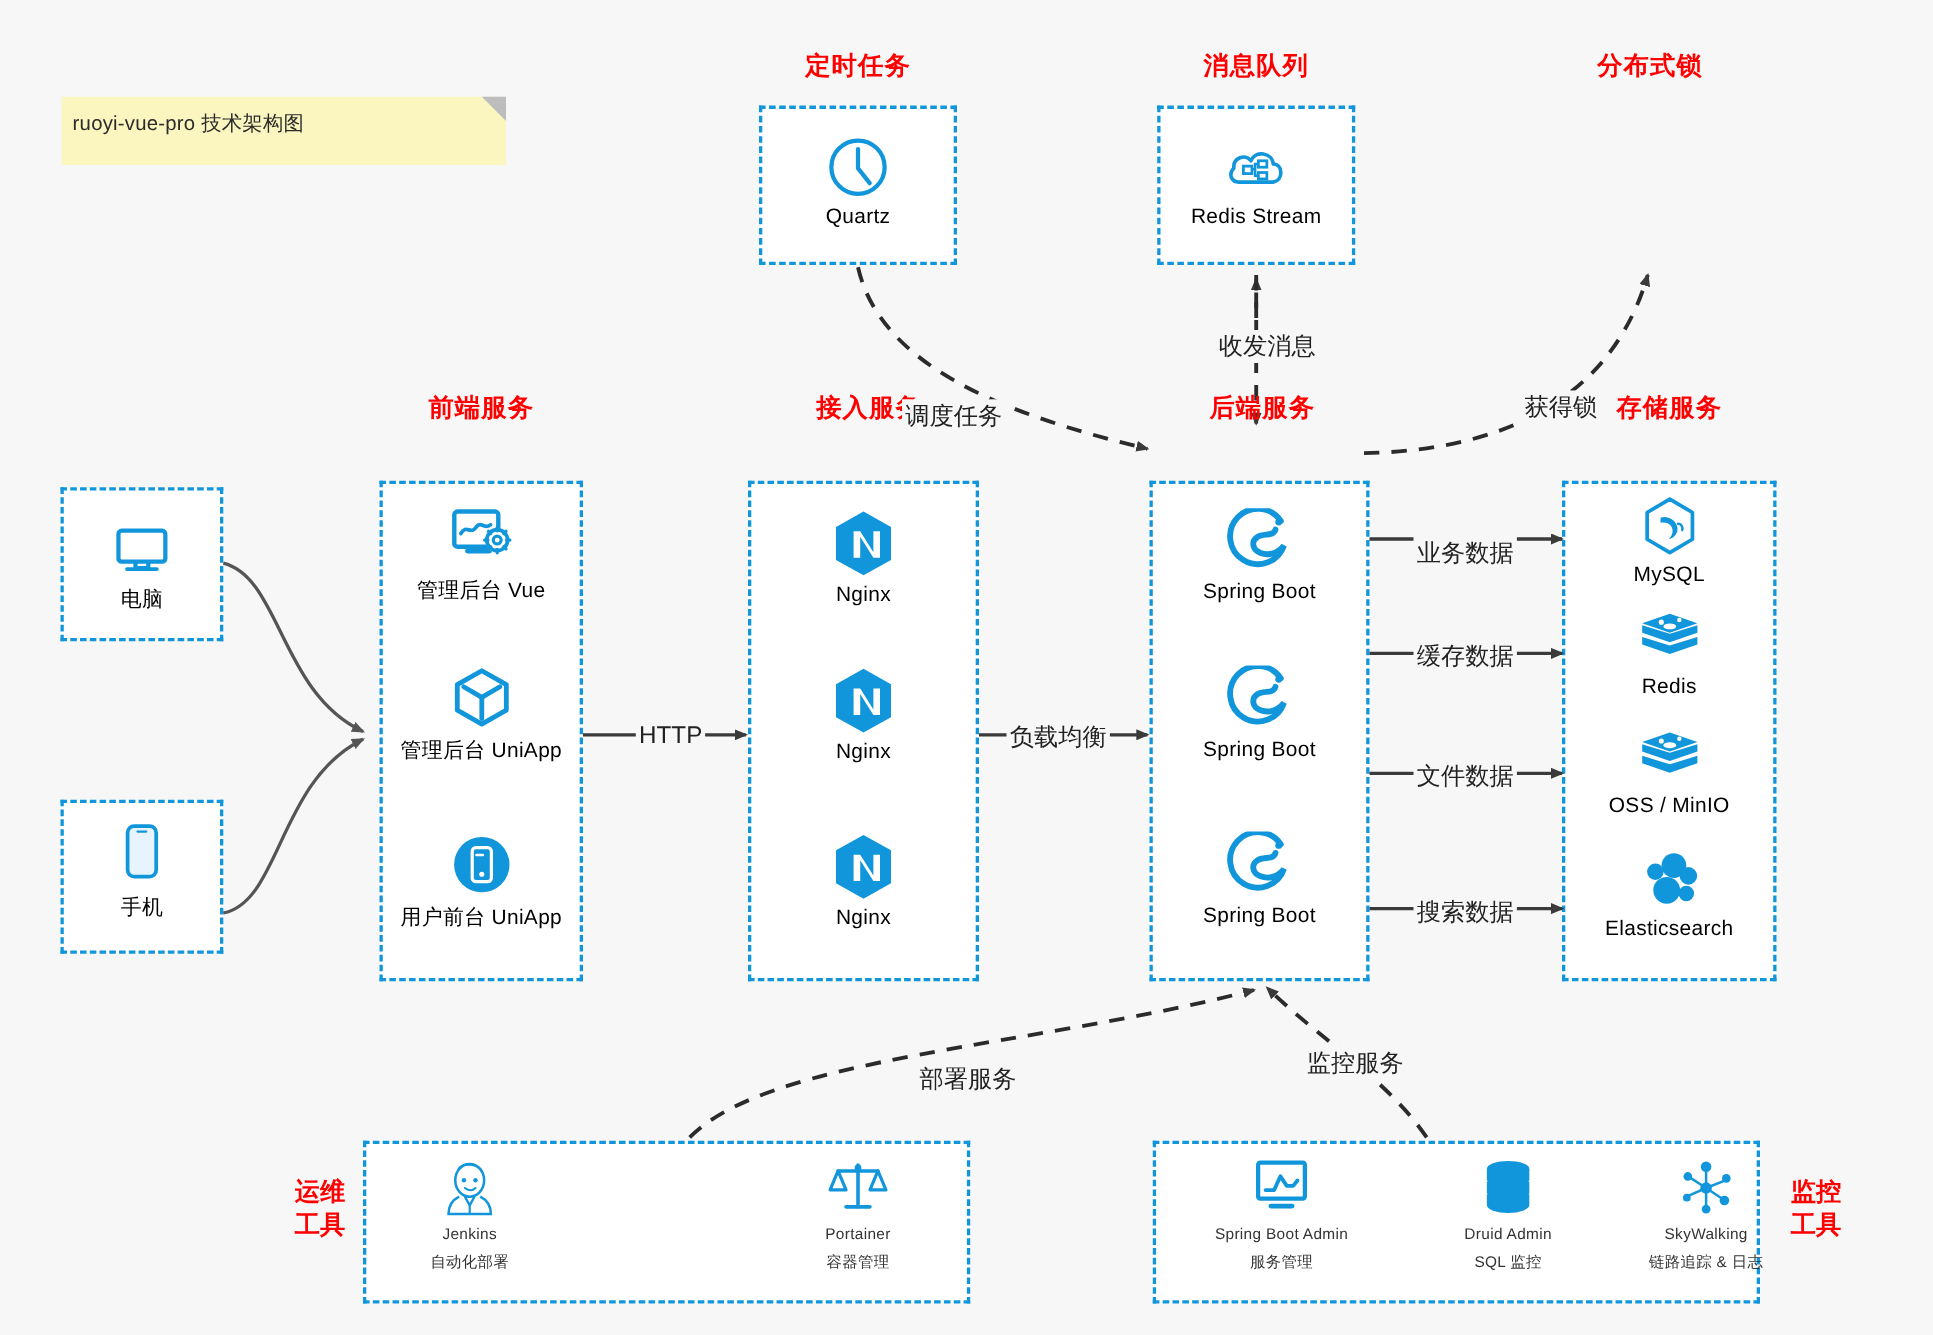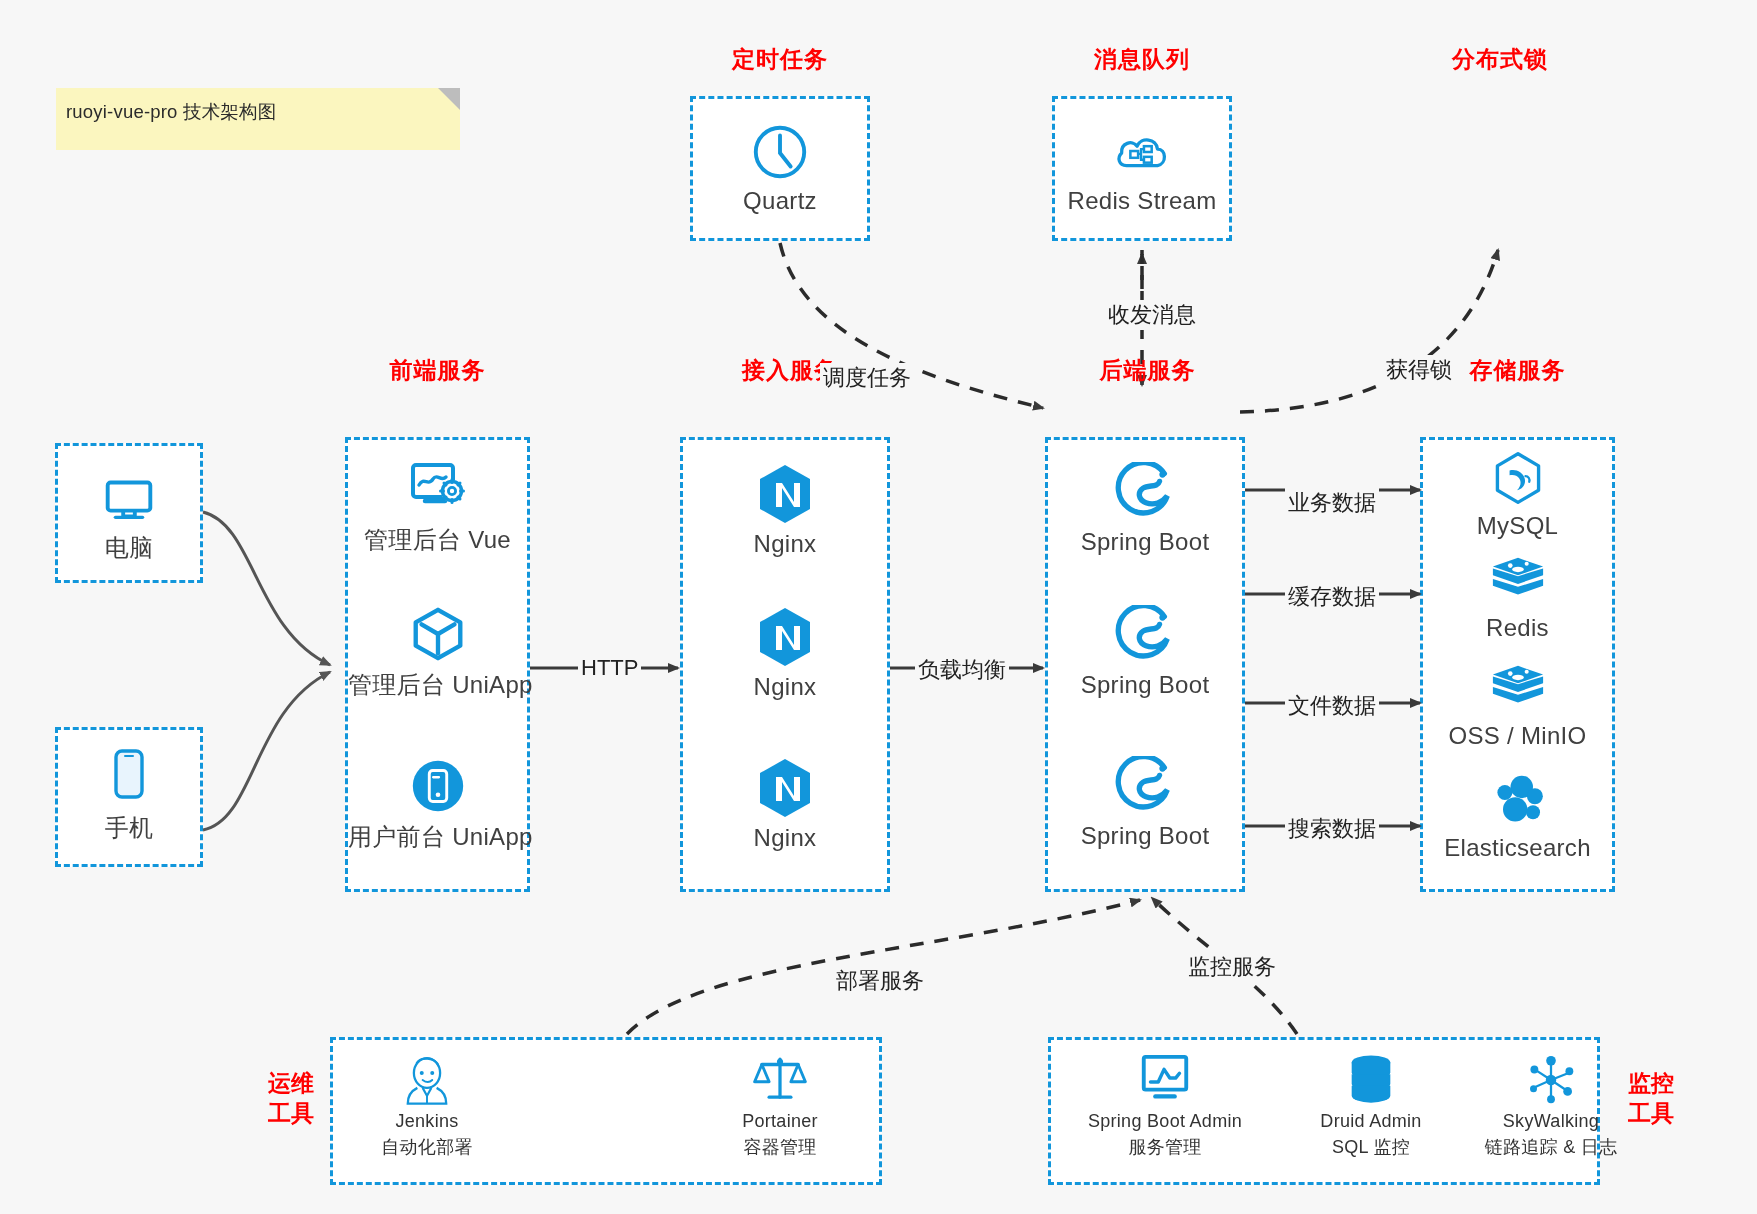--- a/index.html
+++ b/index.html
@@ -46,28 +46,28 @@
     z-index: 6;
   }
 
   
   .node {
     position: absolute;
     text-align: center;
     z-index: 5;
   }
   .node .lbl {
-    font-size: 24px;
-    color: #404040;
+    font-size: 19px;
+    color: #000000;
     white-space: nowrap;
     margin-top: 4px;
     letter-spacing: .3px;
   }
   .node .lbl2 {
-    font-size: 18px;
+    font-size: 14px;
     color: #333333;
     white-space: nowrap;
     line-height: 26px;
     letter-spacing: .3px;
   }
   .ico { display: block; margin: 0 auto; }
 
   
   #note {
     position: absolute;

